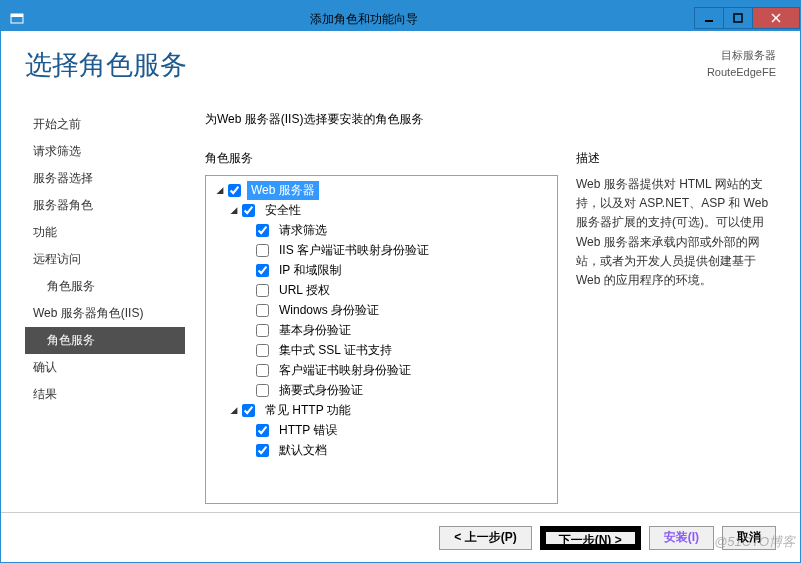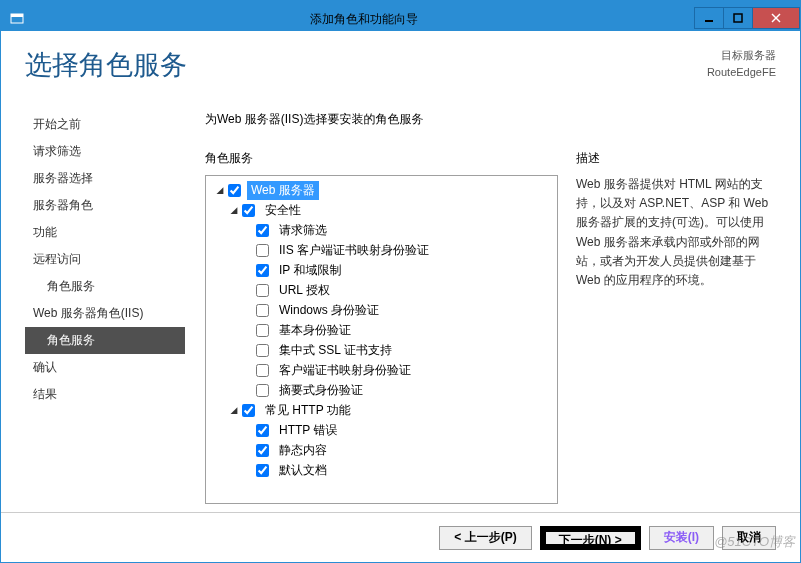--- a/index.html
+++ b/index.html
@@ -207,28 +207,20 @@
                     <span class="tree-toggle"></span>
                     <input type="checkbox" class="tree-check" checked="" style="">
                     <span class="tree-label">HTTP 错误</span>
                   </div>
                   <div class="tree-row">
                     <span class="tree-spacer"></span>
                     <span class="tree-spacer"></span>
                     <span class="tree-spacer" style="width: 6px;"></span>
                     <span class="tree-toggle"></span>
                     <input type="checkbox" class="tree-check" checked="" style="">
-                    <span class="tree-label">静态内容</span>
-                  </div>
-                  <div class="tree-row">
-                    <span class="tree-spacer"></span>
-                    <span class="tree-spacer"></span>
-                    <span class="tree-spacer" style="width: 6px;"></span>
-                    <span class="tree-toggle"></span>
-                    <input type="checkbox" class="tree-check" checked="" style="">
                     <span class="tree-label">默认文档</span>
                   </div>
                 </div>
           </div>
           <div class="desc-panel">
             <div class="panel-label">描述</div>
             <div class="desc-text">Web 服务器提供对 HTML 网站的支持，以及对 ASP.NET、ASP 和 Web 服务器扩展的支持(可选)。可以使用 Web 服务器来承载内部或外部的网站，或者为开发人员提供创建基于 Web 的应用程序的环境。</div>
           </div>
         </div>
       </div>

